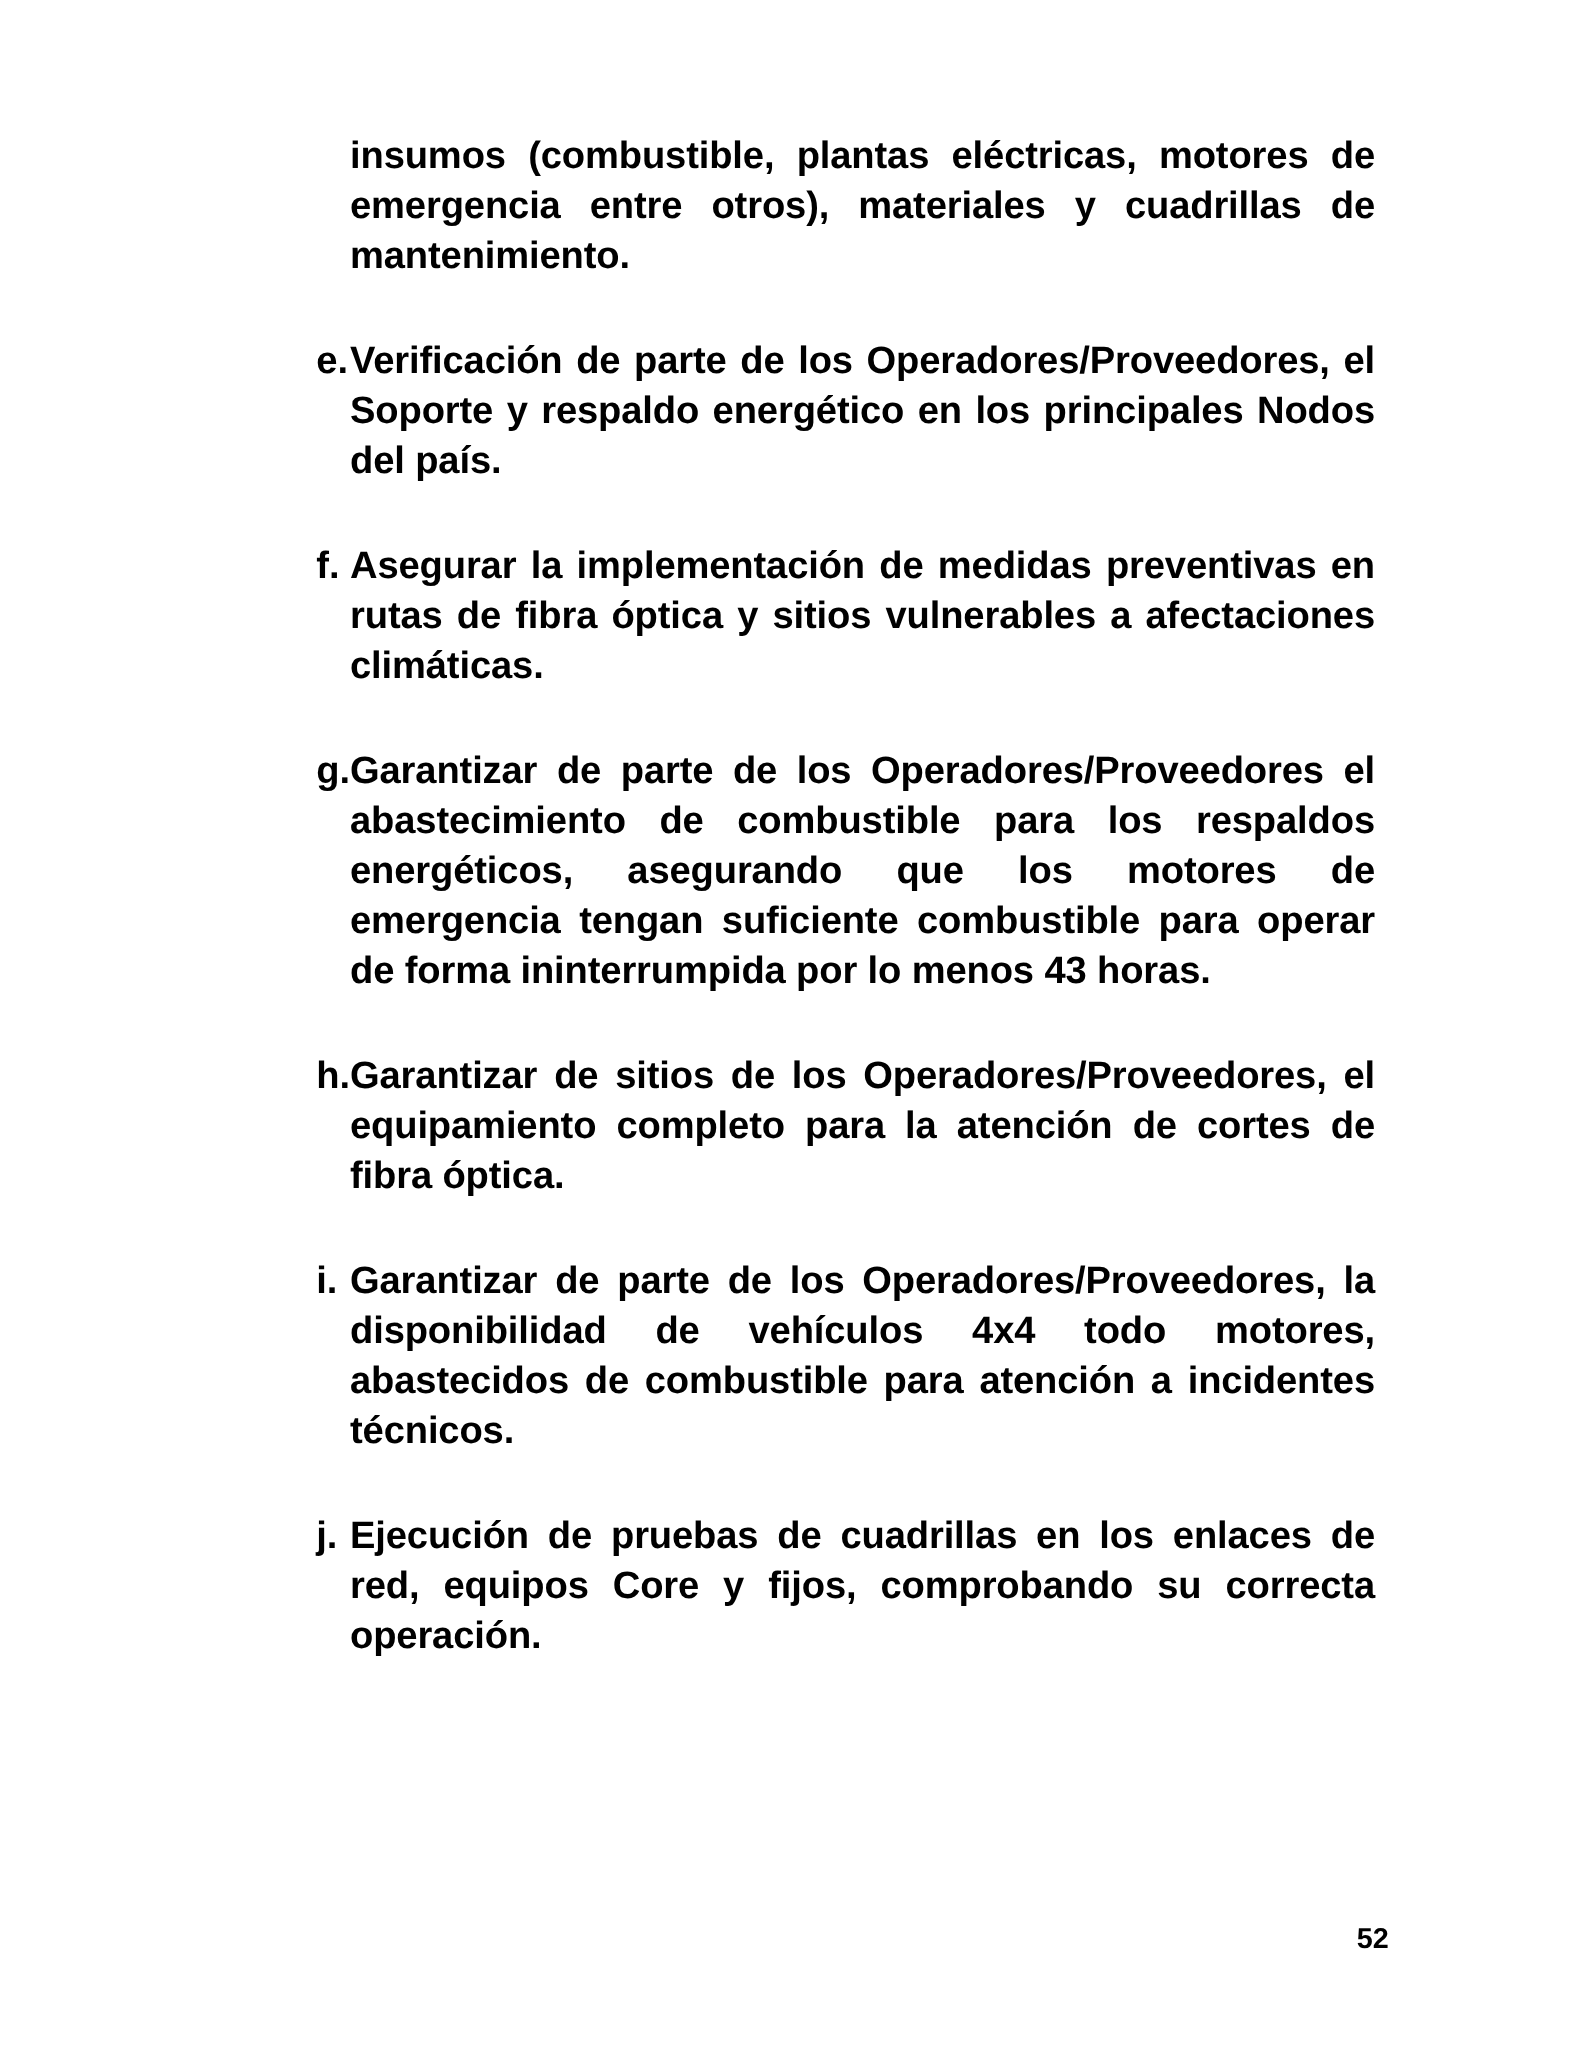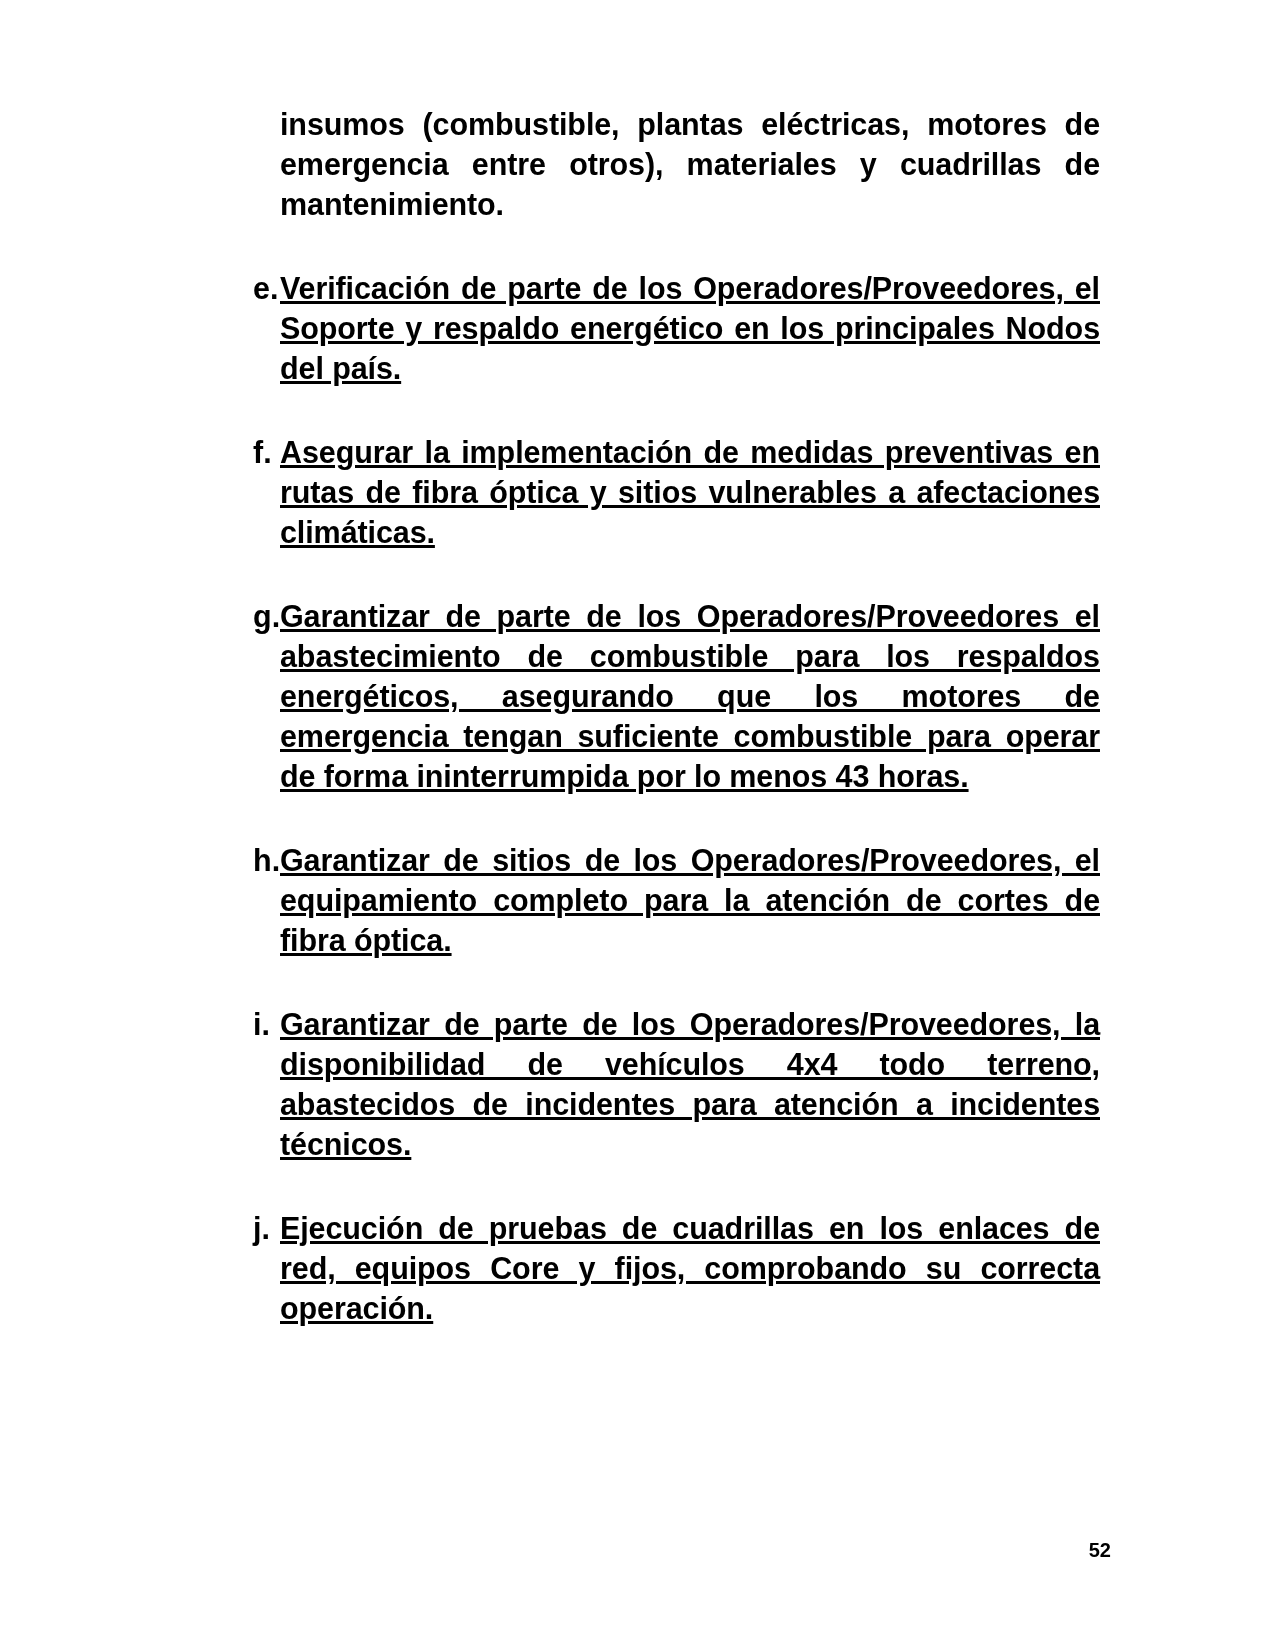--- a/index.html
+++ b/index.html
@@ -59,28 +59,27 @@
   }
   .item-text {
     flex: 1 1 auto;
     width: 820px;
     font-size: 30.5px;
     font-weight: bold;
     line-height: 40px;
     text-align: justify;
     text-justify: inter-word;
     letter-spacing: -0.1px;
-    text-decoration: underline;
   }
 
   .page-number {
     position: absolute;
     right: 164px;
     top: 1536px;
-    font-size: 20px;
+    font-size: 23px;
     font-weight: bold;
     line-height: 28px;
     font-family: "Liberation Sans", sans-serif;
     margin-left: 16px;
   }
 </style>
 </head>
 <body>
 
 <div class="page">
@@ -106,21 +105,21 @@
         <span class="item-text">Garantizar de parte de los Operadores/Proveedores el abastecimiento de combustible para los respaldos energéticos, asegurando que los motores de emergencia tengan suficiente combustible para operar de forma ininterrumpida por lo menos 43 horas.</span>
       </li>
 
       <li class="list-item">
         <span class="marker">h.</span>
         <span class="item-text">Garantizar de sitios de los Operadores/Proveedores, el equipamiento completo para la atención de cortes de fibra óptica.</span>
       </li>
 
       <li class="list-item">
         <span class="marker">i.</span>
-        <span class="item-text">Garantizar de parte de los Operadores/Proveedores, la disponibilidad de vehículos 4x4 todo terreno, abastecidos de incidentes para atención a incidentes técnicos.</span>
+        <span class="item-text">Garantizar de parte de los Operadores/Proveedores, la disponibilidad de vehículos 4x4 todo motores, abastecidos de combustible para atención a incidentes técnicos.</span>
       </li>
 
       <li class="list-item">
         <span class="marker">j.</span>
         <span class="item-text">Ejecución de pruebas de cuadrillas en los enlaces de red, equipos Core y fijos, comprobando su correcta operación.</span>
       </li>
 
     </ul>
   </div>
 

